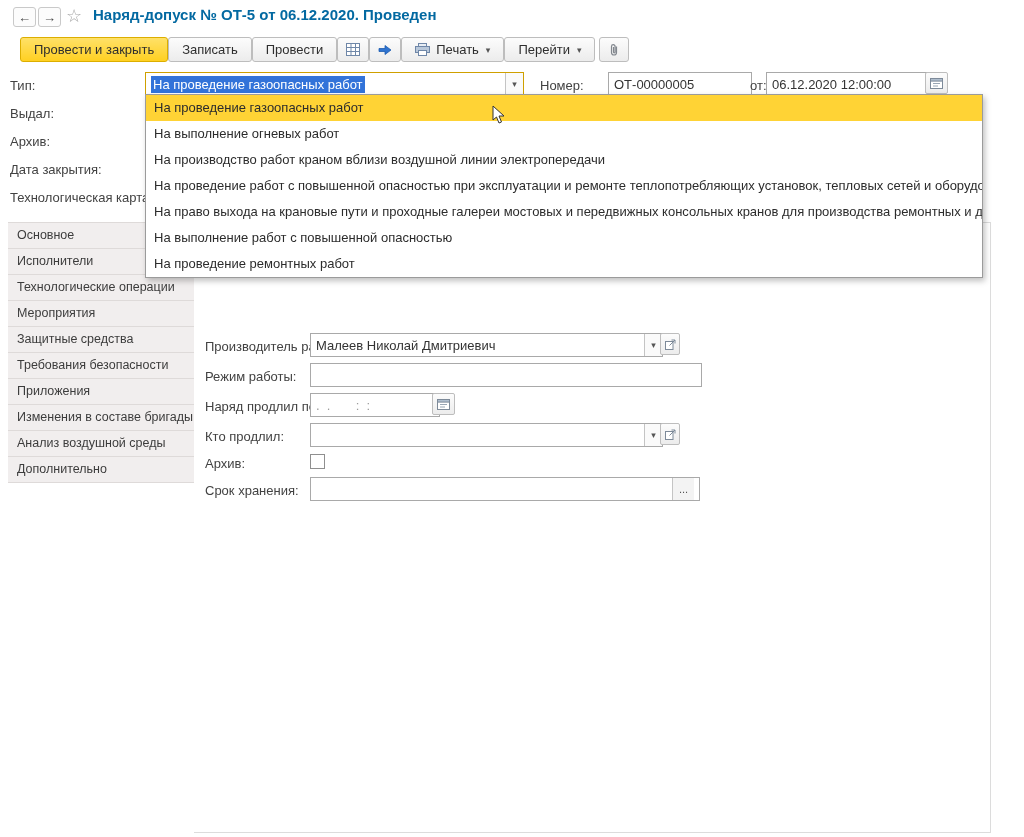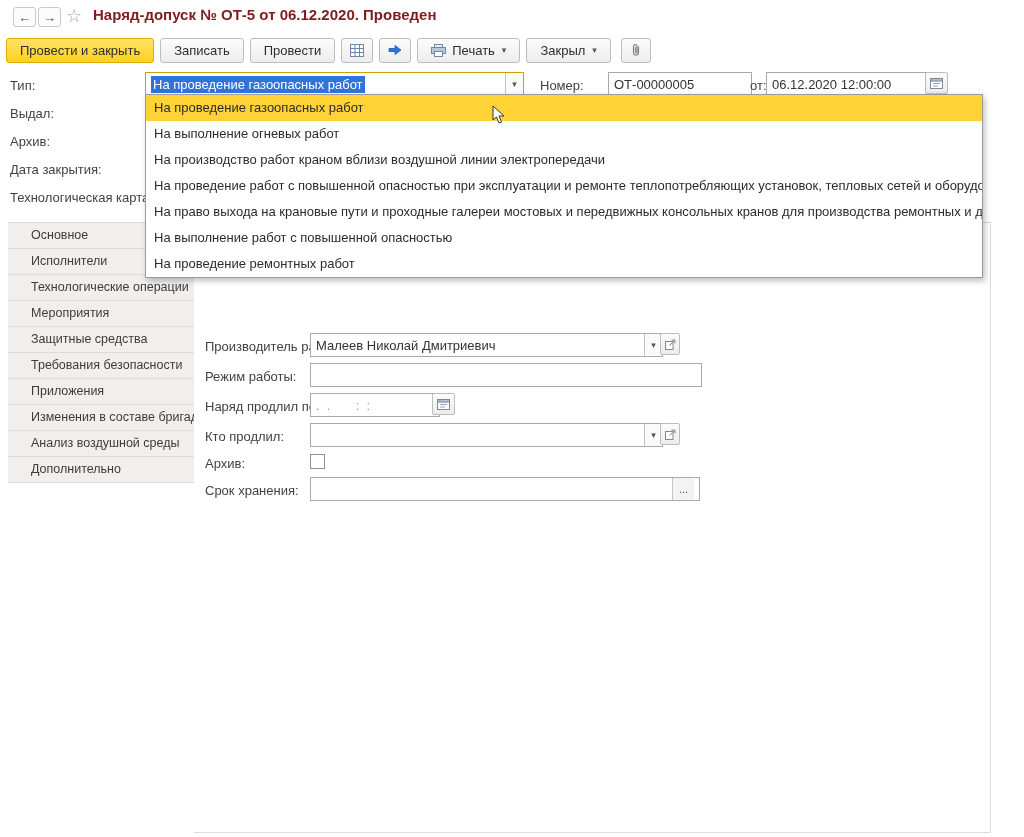--- a/index.html
+++ b/index.html
@@ -4,42 +4,42 @@
 <style>
   html,body{margin:0;padding:0}
   body{width:1024px;height:837px;background:#fff;font-family:"Liberation Sans",sans-serif}
   .window{position:relative;width:1024px;height:837px;background:#fff;overflow:hidden;font-size:13px;color:#333}
 
   
   .nav-btn{position:absolute;top:7px;width:23px;height:20px;border:1px solid #c9c9c9;background:#fcfcfc;border-radius:3px;font-size:13px;color:#4a4a4a;text-align:center;line-height:17px;padding:0;font-family:inherit}
   .nav-btn.back{left:13px}
   .nav-btn.fwd{left:38px}
   .star{position:absolute;left:66px;top:5px;font-size:18px;color:#a8a8a8}
-  .title{position:absolute;left:93px;top:6px;font-size:15px;font-weight:bold;color:#7f1d1d;margin:0;white-space:nowrap}
-
-  
-  .toolbar{position:absolute;left:6px;top:37px;height:26px;display:flex;align-items:center;gap:6px}
+  .title{position:absolute;left:93px;top:6px;font-size:15px;font-weight:bold;color:#0369a1;margin:0;white-space:nowrap}
+
+  
+  .toolbar{position:absolute;left:20px;top:37px;height:26px;display:flex;align-items:flex-start;}
   .btn{height:25px;padding:0 13px;border:1px solid #bdbdbd;border-radius:3px;background:linear-gradient(#fcfcfc,#ececec);font-size:13px;color:#2e2e2e;display:inline-flex;align-items:center;gap:6px;font-family:inherit;white-space:nowrap}
   .btn.primary{background:linear-gradient(#ffe168,#ffd022);border-color:#dcae00}
   .btn.icon-btn{padding:0 8px}
   .dd-arrow{font-size:9px;color:#555;margin-left:1px}
 
   
   .lbl{position:absolute;color:#424242;white-space:nowrap}
   .box{position:absolute;height:22px;border:1px solid #a9a9a9;background:#fff;display:flex;align-items:center;padding:0 5px;overflow:hidden;white-space:nowrap}
   .combo{padding-right:0}
   .arrow-zone{margin-left:auto;align-self:stretch;width:17px;border-left:1px solid #c4c4c4;display:flex;align-items:center;justify-content:center;font-size:9px;color:#555;background:#fafafa;flex:0 0 17px}
   .focused{border-color:#cfa000}
   .sel-text{background:#3273d9;color:#fff;padding:1px 2px}
   .sq-btn{position:absolute;width:23px;height:22px;border:1px solid #bdbdbd;border-radius:2px;background:linear-gradient(#fcfcfc,#ececec);display:flex;align-items:center;justify-content:center;padding:0}
   .placeholder{color:#9c9c9c;white-space:pre}
 
   
   .tabs{position:absolute;left:8px;top:222px;width:186px}
-  .tab{height:25px;line-height:25px;padding-left:23px;background:#f1eeee;border-bottom:1px solid #dedad9;font-size:12.5px;color:#3c3c3c;white-space:nowrap;overflow:hidden}
+  .tab{height:25px;line-height:25px;padding-left:9px;background:#f1eeee;border-bottom:1px solid #dedad9;font-size:12.5px;color:#3c3c3c;white-space:nowrap;overflow:hidden}
   .tab:first-child{border-top:1px solid #dedad9}
 
   
   .content{position:absolute;left:194px;top:222px;width:796px;height:609px;border:1px solid #dcdcdc;border-left:none;background:#fff}
   .content .lbl,.content .box,.content .sq-btn{position:absolute}
   .checkbox{position:absolute;width:13px;height:13px;border:1px solid #8f8f8f;background:#fff}
   .inner-btn{margin-left:auto;align-self:stretch;width:21px;border-left:1px solid #c4c4c4;background:#f3f3f3;display:flex;align-items:center;justify-content:center;color:#555;font-size:11px;flex:0 0 21px}
   .open-btn{position:absolute;width:20px;height:22px;border:1px solid #bdbdbd;border-radius:2px;background:linear-gradient(#fcfcfc,#ececec);display:flex;align-items:center;justify-content:center;padding:0}
 
   
@@ -82,21 +82,21 @@
     <button class="btn">
       <svg width="15" height="13" viewBox="0 0 15 13">
           <rect x="3.5" y="0.5" width="8" height="3" fill="#e8eef5" stroke="#6f87a8"></rect>
           <rect x="0.5" y="3.5" width="14" height="6" fill="#b9c8da" stroke="#6f87a8"></rect>
           <rect x="3.5" y="7.5" width="8" height="5" fill="#fff" stroke="#6f87a8"></rect>
         </svg>
       <span>Печать</span>
       <span class="dd-arrow">▾</span>
     </button>
     <button class="btn">
-      <span>Закрыл</span>
+      <span>Перейти</span>
       <span class="dd-arrow">▾</span>
     </button>
     <button class="btn icon-btn" style="margin-left:4px">
       <svg width="12" height="14" viewBox="0 0 12 14">
           <path d="M8.5 3.5 v6 a2.5 2.5 0 0 1 -5 0 v-6 a1.8 1.8 0 0 1 3.6 0 v5.5 a0.8 0.8 0 0 1 -1.6 0 V4" fill="none" stroke="#82878e" stroke-width="1.2"></path>
         </svg>
     </button>
   </div>
 
   <div>

